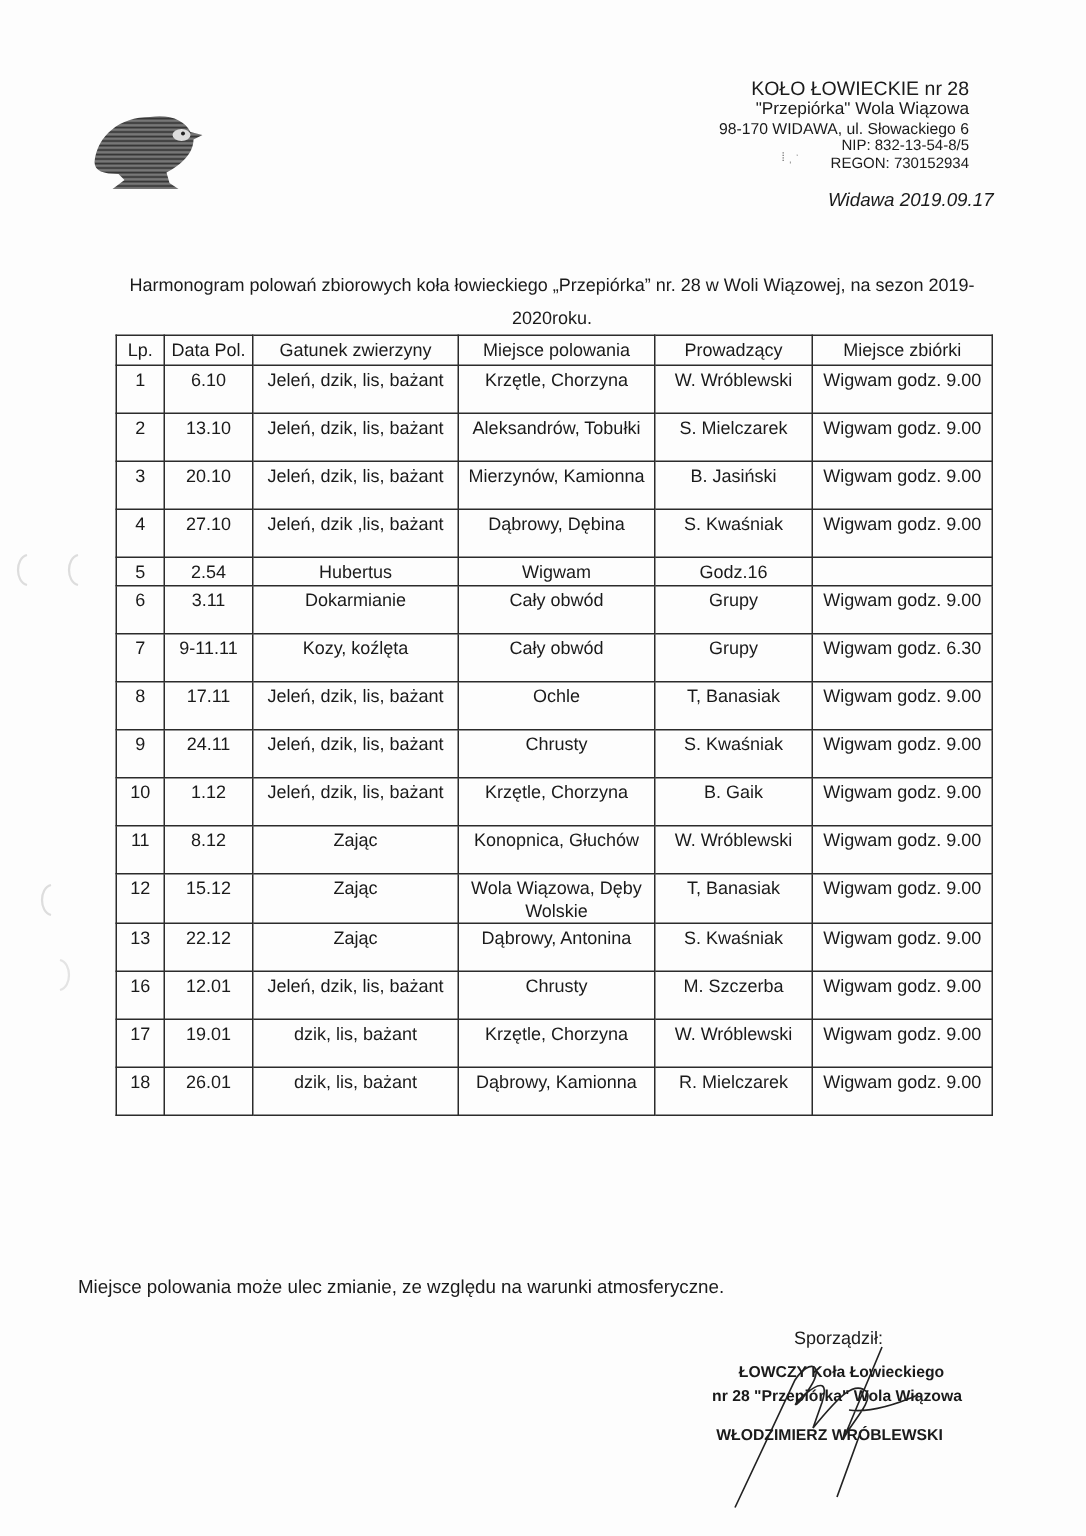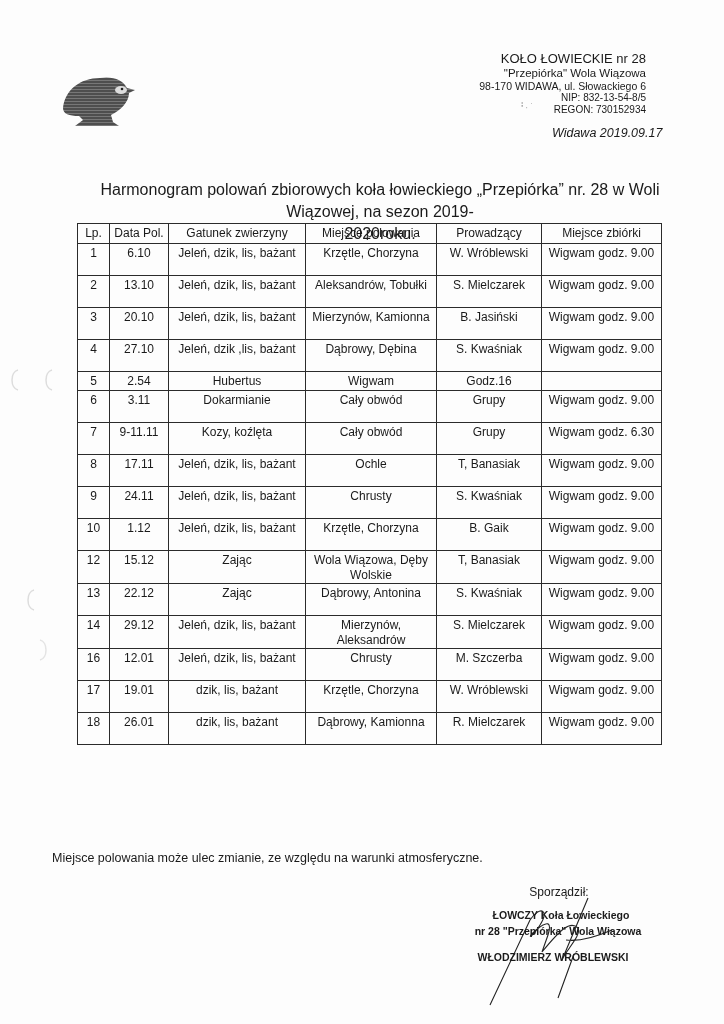--- a/index.html
+++ b/index.html
@@ -16,22 +16,22 @@
     line-height: 1.15;
   }
   .org .l1 { font-size: 13px; }
   .org .l2 { font-size: 11.5px; }
   .org .l3 { font-size: 10.5px; font-weight: normal; text-align: right; }
   .org .l4 { font-size: 10px; }
   .org .l5 { font-size: 10px; }
   .dateline { position: absolute; left: 552px; top: 126px; font-size: 12.5px; font-style: italic; }
   .specks { position: absolute; left: 521px; top: 100px; font-size: 8px; color: #666; }
   .title {
-    position: absolute; left: 90px; top: 179px; width: 580px; text-align: center;
-    font-size: 16px; line-height: 22px;
+    position: absolute; left: 78px; top: 179px; width: 580px; text-align: center;
+    font-size: 12px; line-height: 22px;
   }
   table.sched {
     position: absolute; left: 77px; top: 223px; width: 584px;
     border-collapse: collapse; table-layout: fixed;
     font-size: 12px;
   }
   table.sched th, table.sched td {
     border: 1.3px solid #2b2b2b; text-align: center; vertical-align: top;
     padding: 2px 2px 0 2px; line-height: 15px; font-weight: normal;
   }
@@ -173,41 +173,41 @@
       </tr>
       <tr>
         <td>10</td>
         <td>1.12</td>
         <td>Jeleń, dzik, lis, bażant</td>
         <td>Krzętle, Chorzyna</td>
         <td>B. Gaik</td>
         <td class="zb">Wigwam godz. 9.00</td>
       </tr>
       <tr>
+        <td>11</td>
+        <td>8.12</td>
+        <td>Zając</td>
+        <td>Konopnica, Głuchów</td>
+        <td>W. Wróblewski</td>
+        <td class="zb">Wigwam godz. 9.00</td>
+      </tr>
+      <tr>
         <td>12</td>
         <td>15.12</td>
         <td>Zając</td>
         <td>Wola Wiązowa, Dęby Wolskie</td>
         <td>T, Banasiak</td>
         <td class="zb">Wigwam godz. 9.00</td>
       </tr>
       <tr>
         <td>13</td>
         <td>22.12</td>
         <td>Zając</td>
         <td>Dąbrowy, Antonina</td>
         <td>S. Kwaśniak</td>
-        <td class="zb">Wigwam godz. 9.00</td>
-      </tr>
-      <tr>
-        <td>14</td>
-        <td>29.12</td>
-        <td>Jeleń, dzik, lis, bażant</td>
-        <td>Mierzynów, Aleksandrów</td>
-        <td>S. Mielczarek</td>
         <td class="zb">Wigwam godz. 9.00</td>
       </tr>
       <tr>
         <td>16</td>
         <td>12.01</td>
         <td>Jeleń, dzik, lis, bażant</td>
         <td>Chrusty</td>
         <td>M. Szczerba</td>
         <td class="zb">Wigwam godz. 9.00</td>
       </tr>

